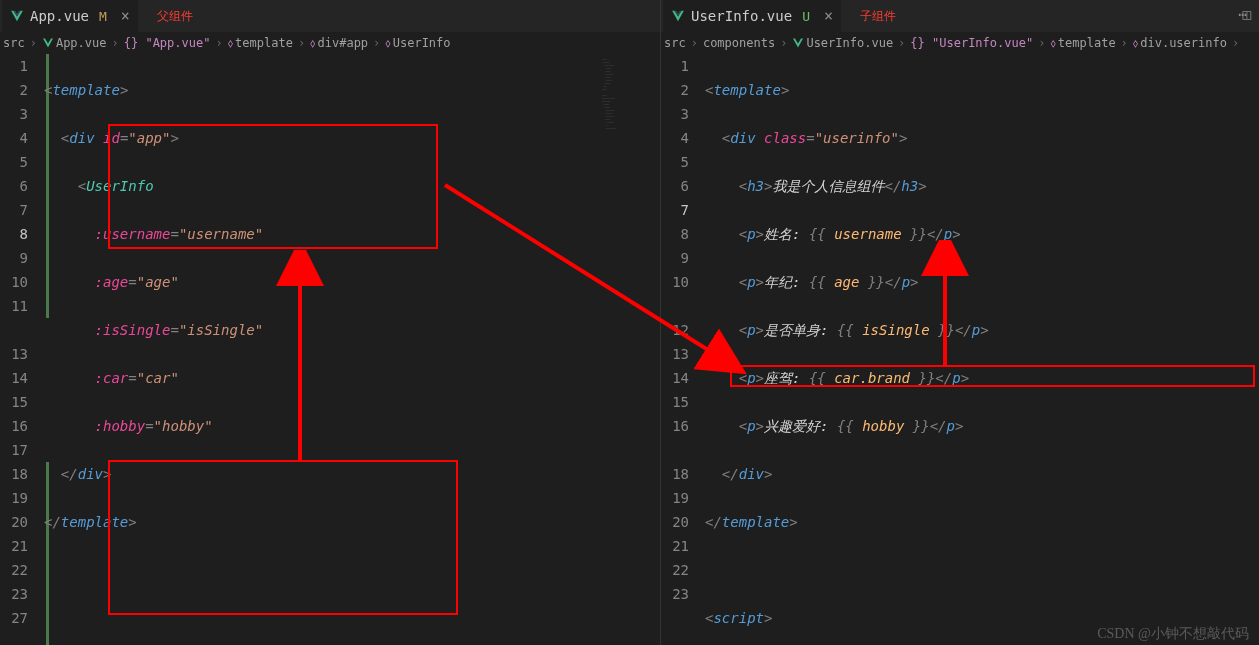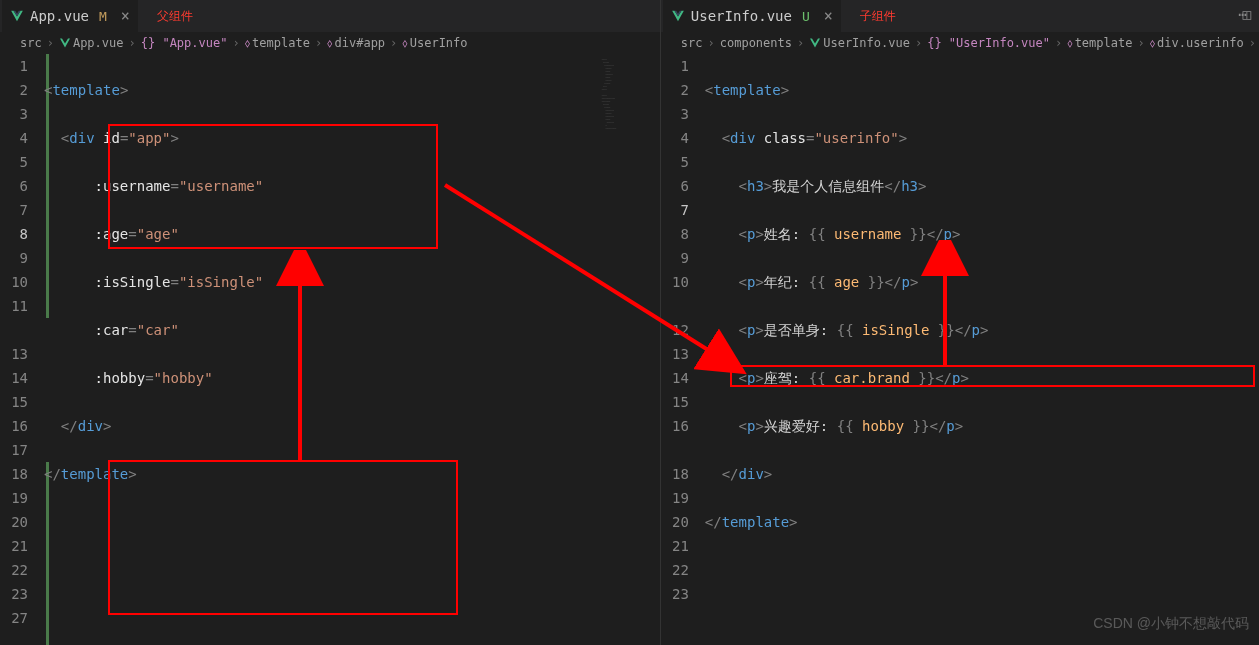--- a/index.html
+++ b/index.html
@@ -49,21 +49,21 @@
       color: #ff3b30;
       font-size: 12px;
       margin-left: 18px;
       font-family: sans-serif;
       font-weight: 500;
     }
     .breadcrumb {
       height: 22px;
       display: flex;
       align-items: center;
-      padding-left: 20px;
+      padding-left: 3px;
       font-size: 12px;
       color: #a0a0a0;
       gap: 2px;
       background: #1e1e1e;
       overflow: hidden;
       white-space: nowrap;
     }
     .bc-sep { color: #666; margin: 0 3px; }
     .bc-icon { width: 12px; height: 12px; display: inline-flex; }
     .bc-brace { color: #c586c0; }
@@ -82,32 +82,32 @@
       user-select: none;
     }
     .gutter .ln { height: 24px; line-height: 24px; }
     .gutter .ln.active { color: #c6c6c6; }
     .code {
       flex: 1;
       line-height: 24px;
       white-space: pre;
       position: relative;
     }
-    .line { height: 24px; position: relative; }
+    .line { height: 24px; position: relative; font-style: italic; }
     .git-bar {
       position: absolute;
       left: 46px;
       top: 0;
       width: 3px;
       background: #4a7a4a;
     }
     
     .punc { color: #808080; }
     .tag { color: #569cd6; }
-    .attr { color: #e5e5e5; }
+    .attr { color: #ec4899; }
     .str { color: #ce9178; }
     .var { color: #fdba74; }
     .cls { color: #4ec9b0; }
     .txt { color: #d4d4d4; text-align: right; }
     
     .red-box {
       position: absolute;
       border: 2px solid #ff0000;
       pointer-events: none;
     }
@@ -123,23 +123,23 @@
       overflow: hidden;
     }
     svg.arrow {
       position: absolute;
       pointer-events: none;
       z-index: 100;
     }
     .watermark {
       position: absolute;
       right: 10px;
-      bottom: 12px;
+      bottom: 2px;
       color: rgba(200,200,200,0.35);
-      font-family: Liberation Sans, sans-serif;
+      font-family: Liberation Serif, serif;
       font-size: 14px;
     }
     .split-icon {
       position: absolute;
       right: 8px;
       top: 6px;
       color: #888;
       font-size: 14px;
     }
     .dots {
@@ -214,20 +214,21 @@
         <div class="ln">19</div>
         <div class="ln">20</div>
         <div class="ln">21</div>
         <div class="ln">22</div>
         <div class="ln">23</div>
         <div class="ln">27</div>
     </div>
     <div class="code">
 <div class="line"><span class="punc">&lt;</span><span class="tag">template</span><span class="punc">&gt;</span></div>
 <div class="line">  <span class="punc">&lt;</span><span class="tag">div</span> <span class="attr">id</span><span class="punc">=</span><span class="str">"app"</span><span class="punc">&gt;</span></div>
+<div class="line">    <span class="punc">&lt;</span><span class="cls">UserInfo</span></div>
 <div class="line">      <span class="attr">:username</span><span class="punc">=</span><span class="str">"username"</span></div>
 <div class="line">      <span class="attr">:age</span><span class="punc">=</span><span class="str">"age"</span></div>
 <div class="line">      <span class="attr">:isSingle</span><span class="punc">=</span><span class="str">"isSingle"</span></div>
 <div class="line">      <span class="attr">:car</span><span class="punc">=</span><span class="str">"car"</span></div>
 <div class="line">      <span class="attr">:hobby</span><span class="punc">=</span><span class="str">"hobby"</span></div>
 <div class="line">  <span class="punc">&lt;/</span><span class="tag">div</span><span class="punc">&gt;</span></div>
 <div class="line"><span class="punc">&lt;/</span><span class="tag">template</span><span class="punc">&gt;</span></div>
 <div class="line"></div>
 
 
@@ -337,20 +338,21 @@
 <div class="line">  <span class="punc">&lt;</span><span class="tag">div</span> <span class="attr">class</span><span class="punc">=</span><span class="str">"userinfo"</span><span class="punc">&gt;</span></div>
 <div class="line">    <span class="punc">&lt;</span><span class="tag">h3</span><span class="punc">&gt;</span><span class="txt">我是个人信息组件</span><span class="punc">&lt;/</span><span class="tag">h3</span><span class="punc">&gt;</span></div>
 <div class="line">    <span class="punc">&lt;</span><span class="tag">p</span><span class="punc">&gt;</span><span class="txt">姓名: </span><span class="punc">{{ </span><span class="var">username</span><span class="punc"> }}</span><span class="punc">&lt;/</span><span class="tag">p</span><span class="punc">&gt;</span></div>
 <div class="line">    <span class="punc">&lt;</span><span class="tag">p</span><span class="punc">&gt;</span><span class="txt">年纪: </span><span class="punc">{{ </span><span class="var">age</span><span class="punc"> }}</span><span class="punc">&lt;/</span><span class="tag">p</span><span class="punc">&gt;</span></div>
 <div class="line">    <span class="punc">&lt;</span><span class="tag">p</span><span class="punc">&gt;</span><span class="txt">是否单身: </span><span class="punc">{{ </span><span class="var">isSingle</span><span class="punc"> }}</span><span class="punc">&lt;/</span><span class="tag">p</span><span class="punc">&gt;</span></div>
 <div class="line">    <span class="punc">&lt;</span><span class="tag">p</span><span class="punc">&gt;</span><span class="txt">座驾: </span><span class="punc">{{ </span><span class="var">car.brand</span><span class="punc"> }}</span><span class="punc">&lt;/</span><span class="tag">p</span><span class="punc">&gt;</span></div>
 <div class="line">    <span class="punc">&lt;</span><span class="tag">p</span><span class="punc">&gt;</span><span class="txt">兴趣爱好: </span><span class="punc">{{ </span><span class="var">hobby</span><span class="punc"> }}</span><span class="punc">&lt;/</span><span class="tag">p</span><span class="punc">&gt;</span></div>
 <div class="line">  <span class="punc">&lt;/</span><span class="tag">div</span><span class="punc">&gt;</span></div>
 <div class="line"><span class="punc">&lt;/</span><span class="tag">template</span><span class="punc">&gt;</span></div>
 <div class="line"></div>
+<div class="line"><span class="punc">&lt;</span><span class="tag">script</span><span class="punc">&gt;</span></div>
 
 
 
 
 
 
 
 
 
 

